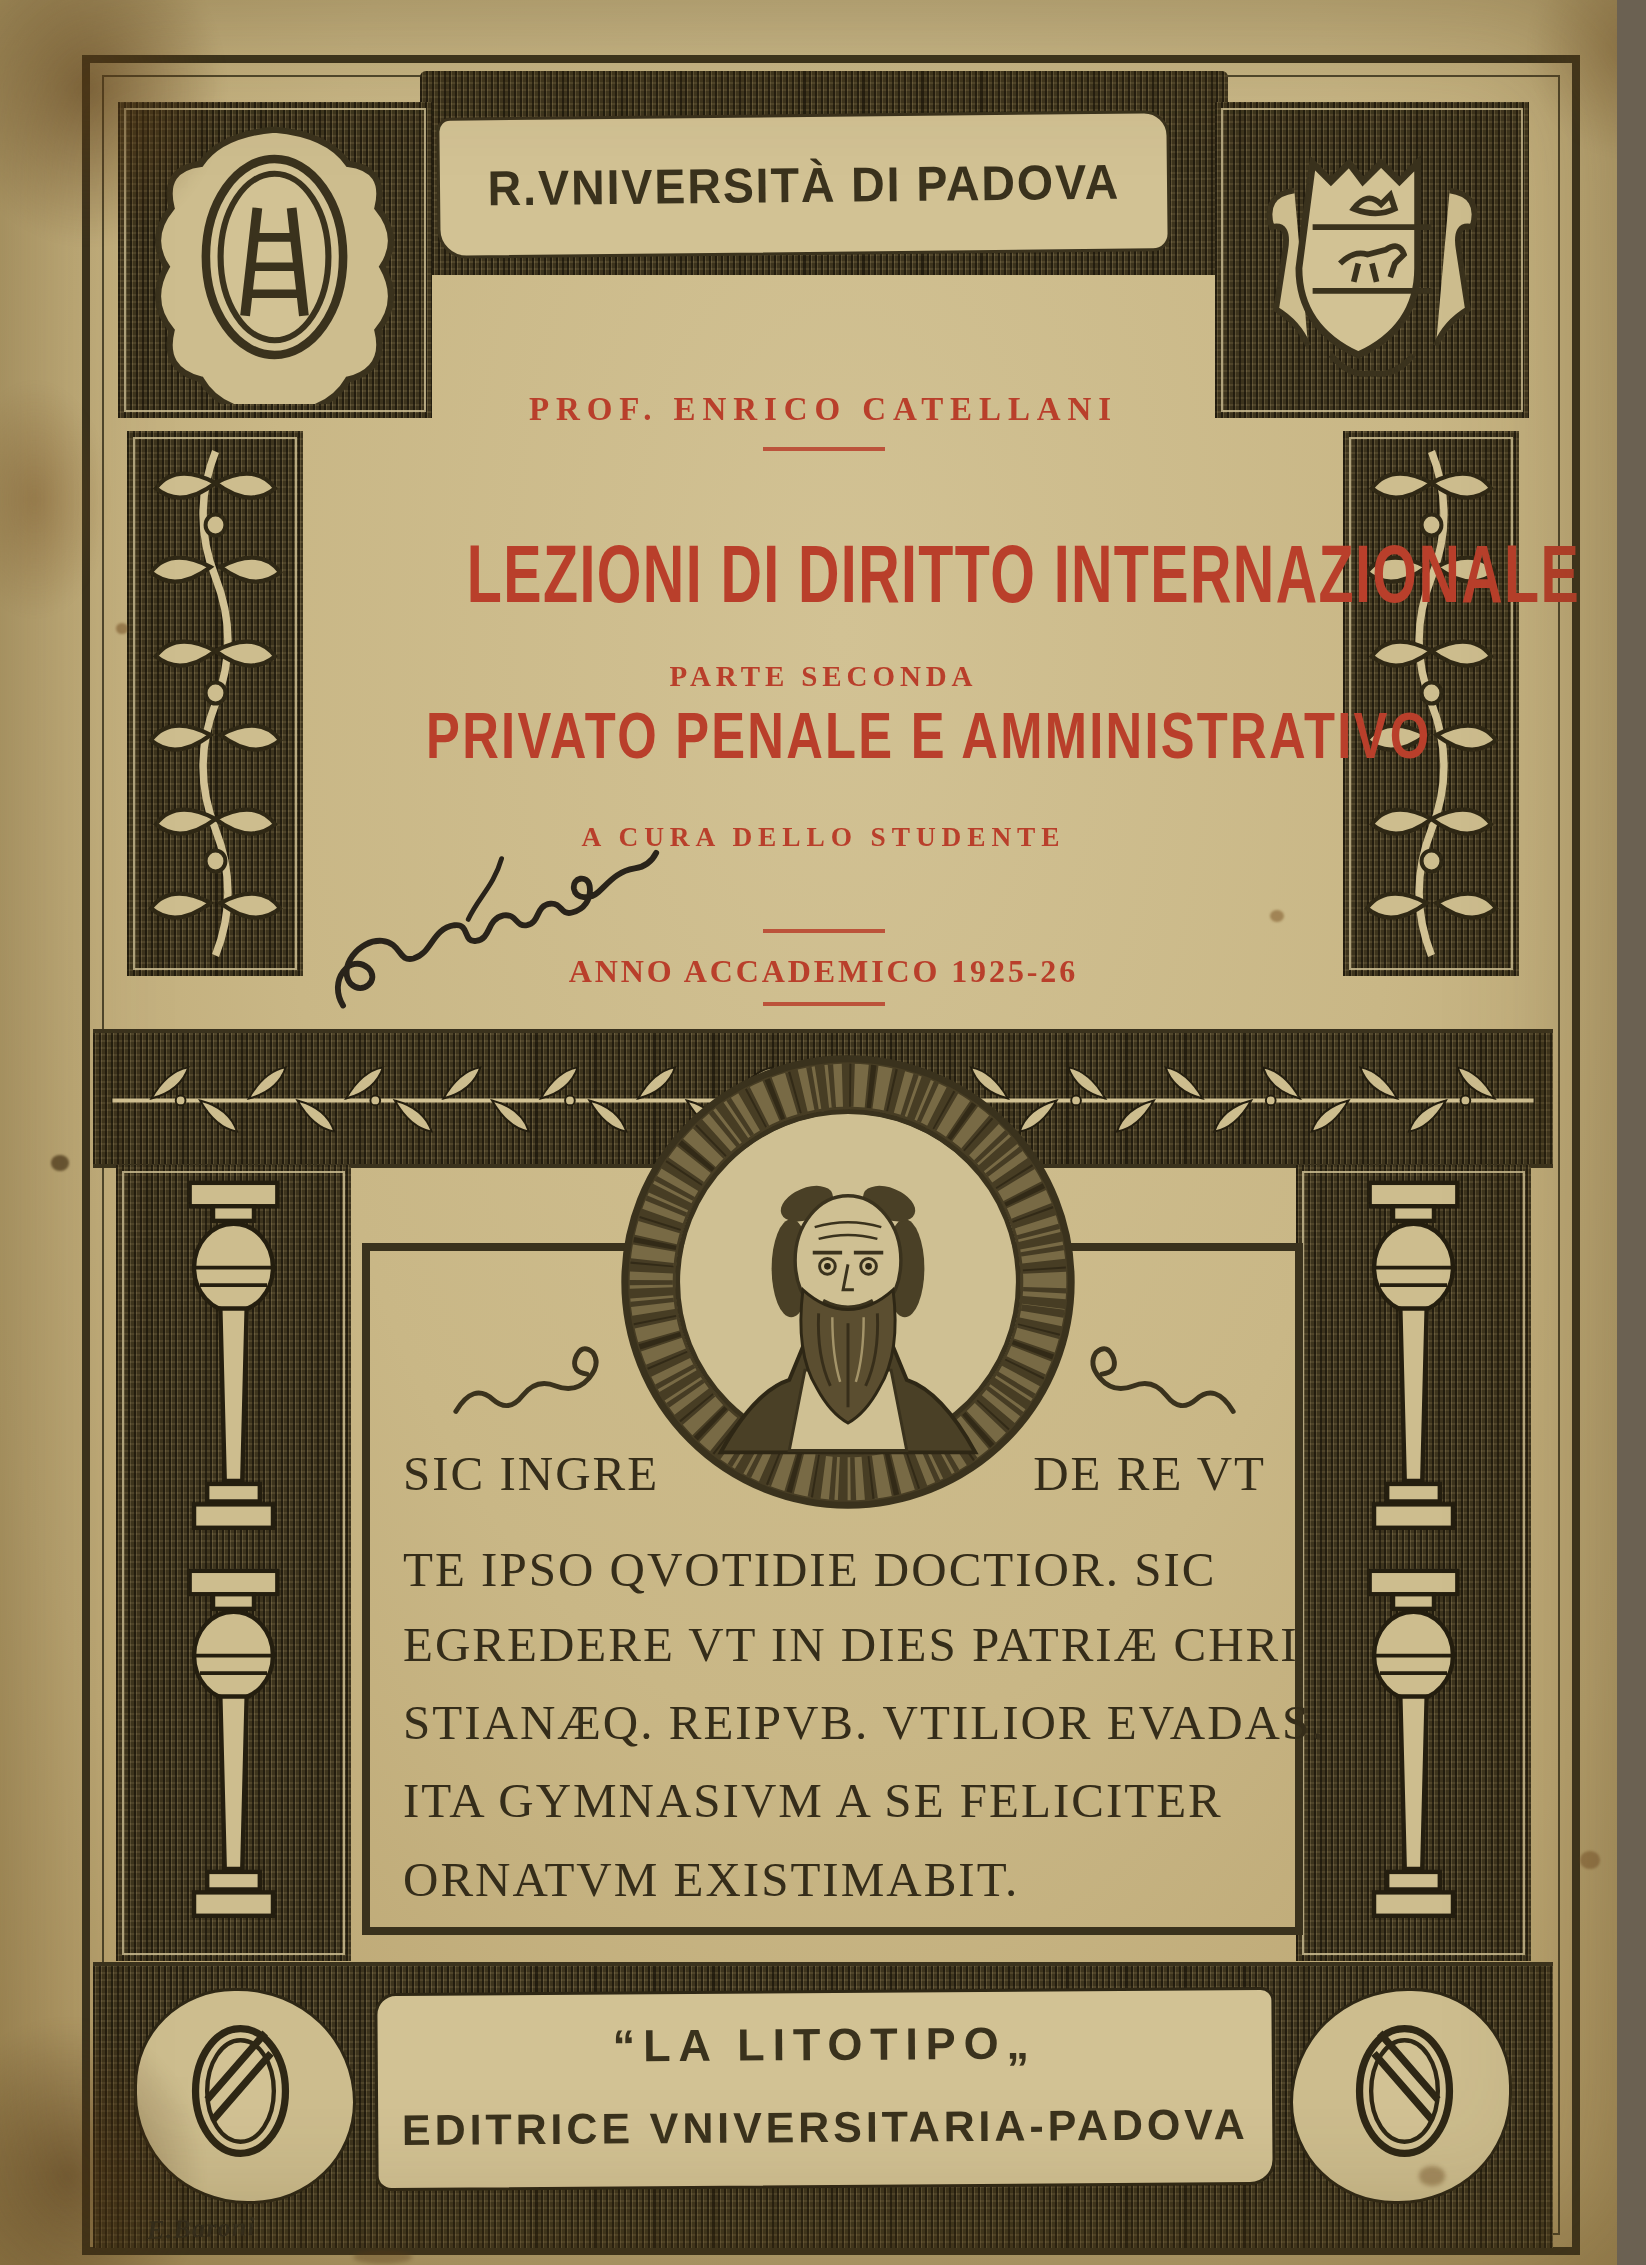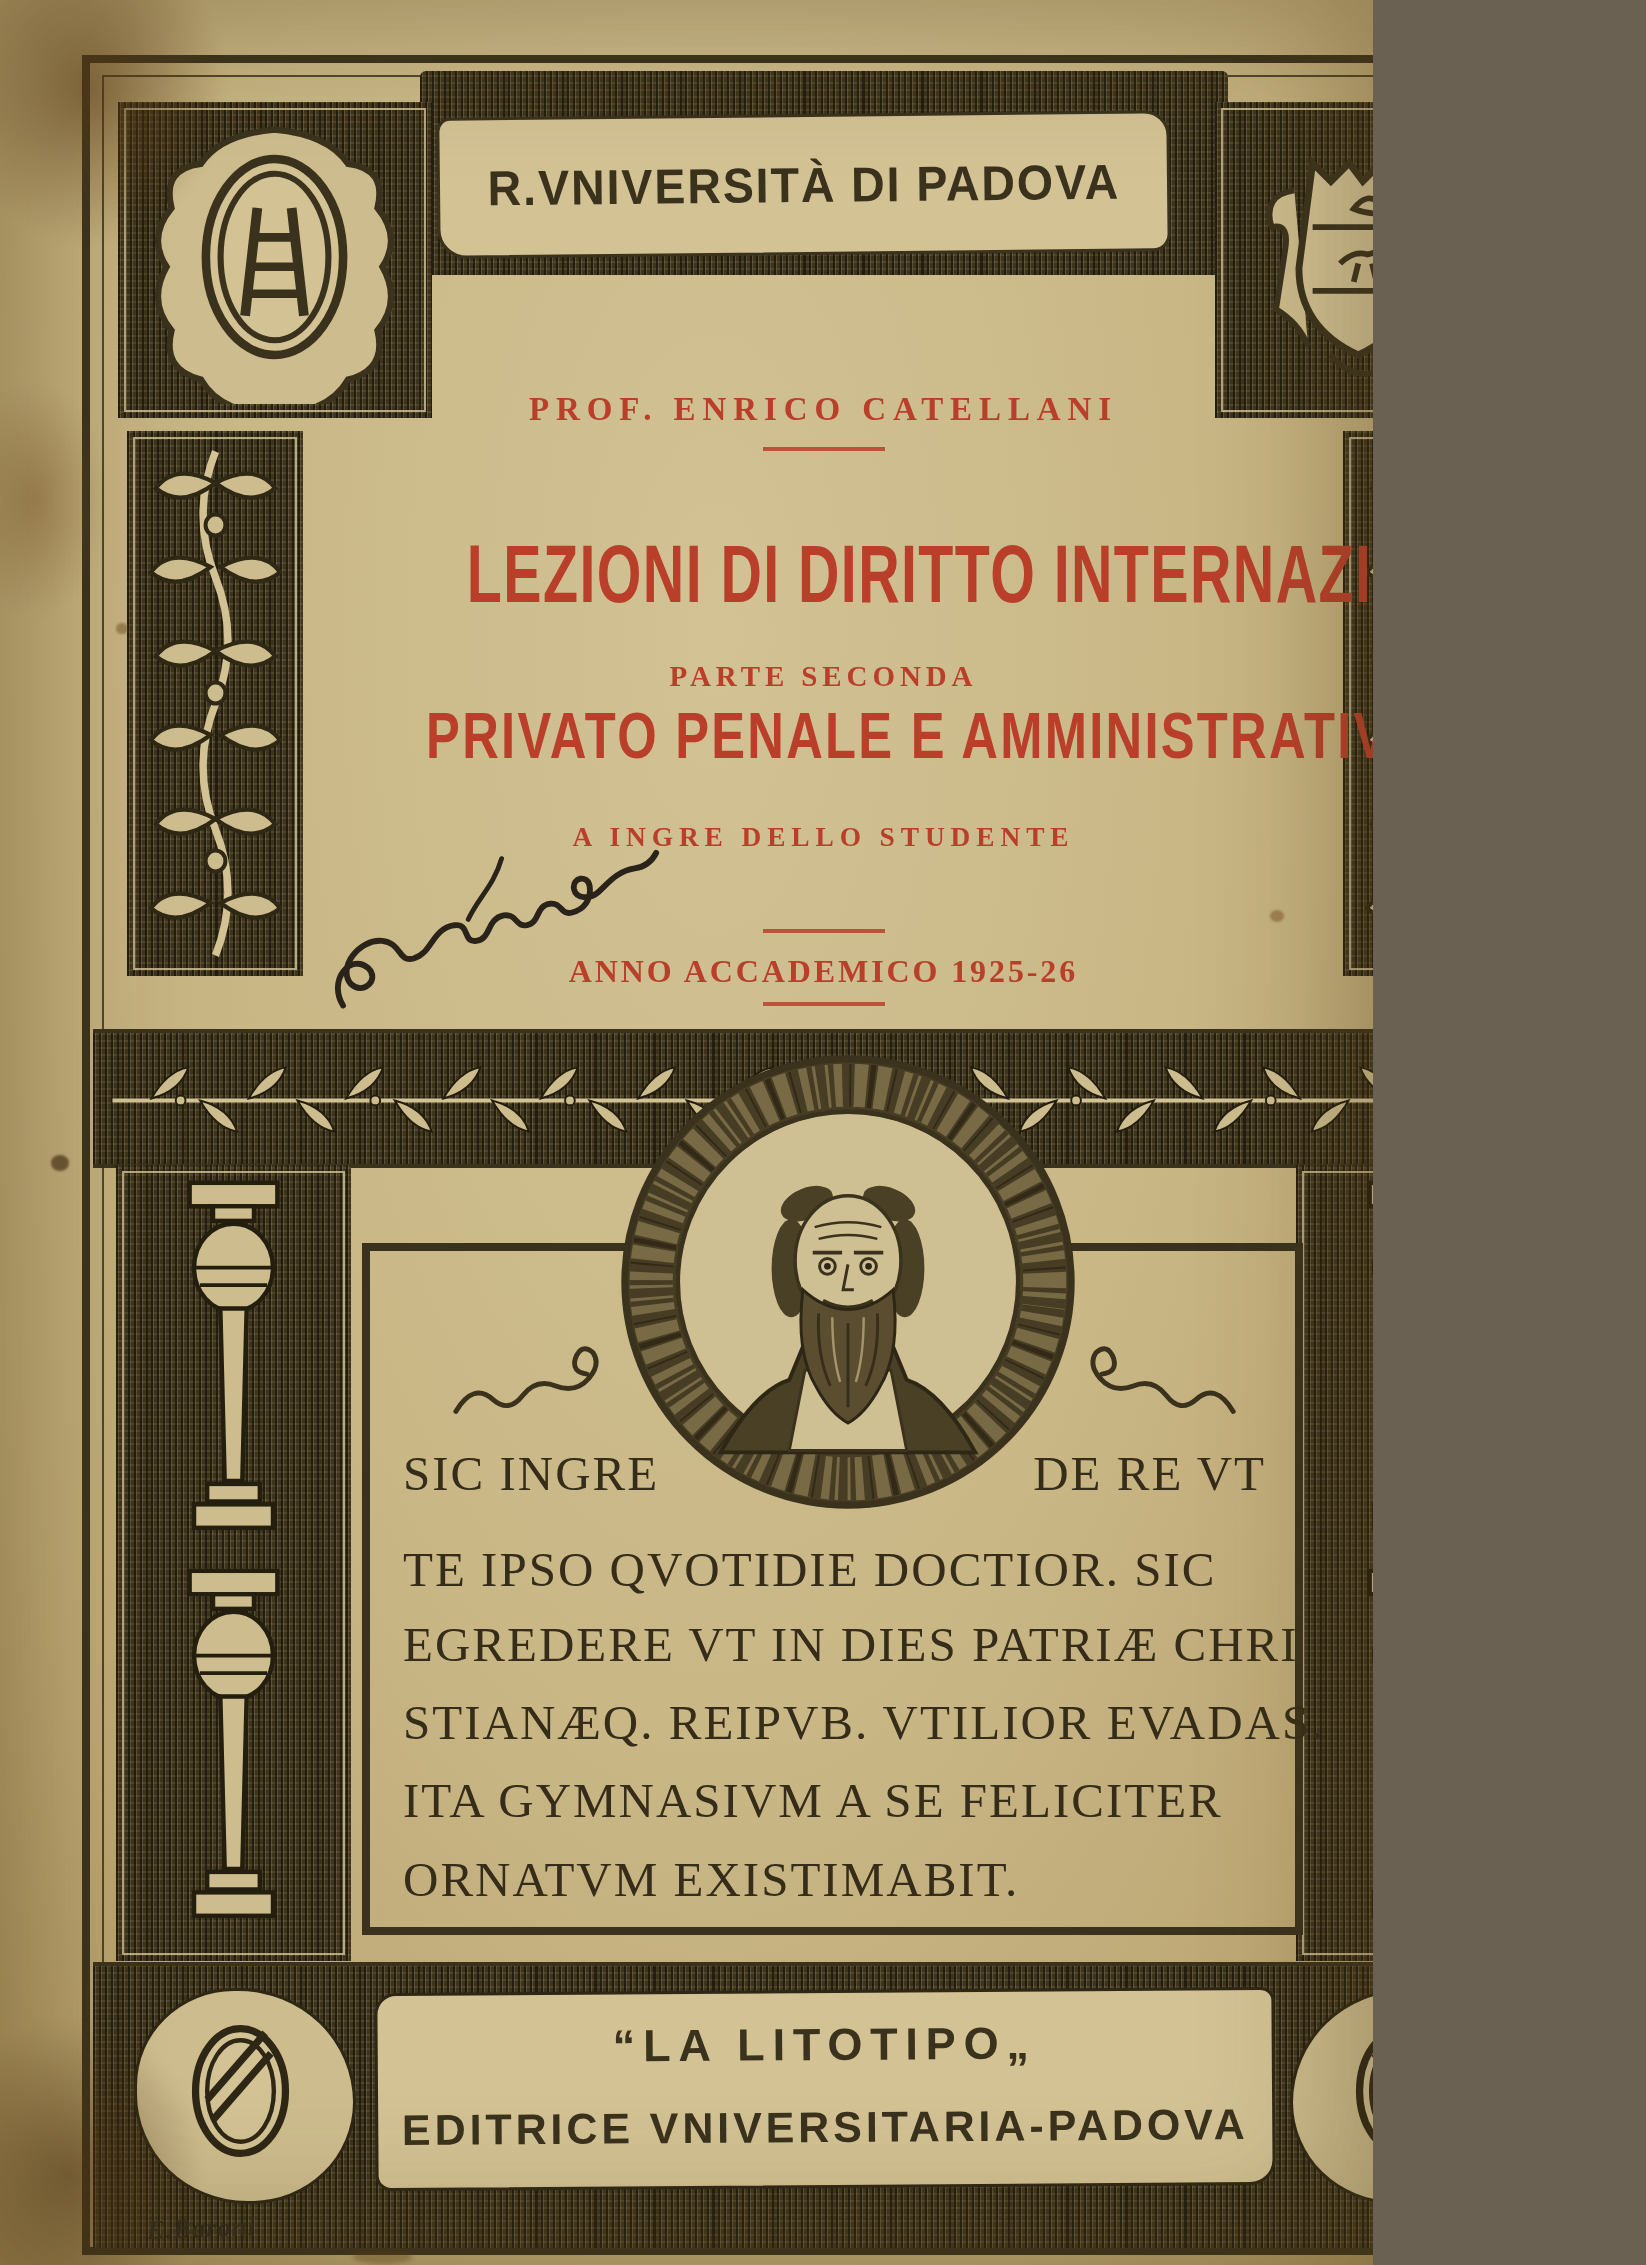--- a/index.html
+++ b/index.html
@@ -1,16 +1,16 @@
 <!DOCTYPE html>
 <html><head>
 <meta charset="utf-8">
 <style>
   html,body{margin:0;padding:0;background:#6b6152;}
-  .cover{position:relative;width:1373px;height:2265px;overflow:hidden;
+  .cover{position:relative;width:1617px;height:2265px;overflow:hidden;
     font-family:"Liberation Serif",serif;
     background:
       radial-gradient(ellipse at 52% 28%, #d2c294 0%, #c9b786 48%, #bda875 78%, #a9905c 100%);
   }
   .vignette{position:absolute;inset:0;pointer-events:none;z-index:40;
     box-shadow:inset 0 0 137px 23.5px rgba(82,60,22,.38);}
   
   .frame-outer{position:absolute;left:82px;top:55px;width:1482px;height:2184px;
     border:8.8px solid #3a321d;}
   .frame-inner{position:absolute;left:11.8px;top:11.8px;right:11.8px;bottom:11.8px;
@@ -131,21 +131,21 @@
 
   <div class="cline serifcaps red" style="top:392px;font-size:33px;letter-spacing:6.9px;">PROF. ENRICO CATELLANI</div>
   <div class="rule-red" style="top:447px;"></div>
 
   <div class="cline sanscaps red" style="top:531px;font-size:82px;letter-spacing:2px;transform:scaleX(.70);white-space:nowrap;">LEZIONI DI DIRITTO INTERNAZIONALE</div>
 
   <div class="cline serifcaps red" style="top:661px;font-size:29px;letter-spacing:4.9px;">PARTE SECONDA</div>
 
   <div class="cline sanscaps red" style="top:702px;font-size:65px;letter-spacing:2.9px;transform:scaleX(.78);white-space:nowrap;">PRIVATO PENALE E AMMINISTRATIVO</div>
 
-  <div class="cline serifcaps red" style="top:823px;font-size:27.4px;letter-spacing:5.9px;">A INGRE DELLO STUDENTE</div>
+  <div class="cline serifcaps red" style="top:823px;font-size:27.4px;letter-spacing:5.9px;">A CURA DELLO STUDENTE</div>
 
   <div class="rule-red" style="top:929px;"></div>
   <div class="cline serifcaps red" style="top:955px;font-size:32px;letter-spacing:2.9px;">ANNO ACCADEMICO 1925-26</div>
   <div class="rule-red" style="top:1002px;"></div>
 
   <svg viewBox="0 0 420 280" style="position:absolute;left:321px;top:753px;width:412px;height:274px;z-index:30;">
     <path d="M22,258 c-16,-26 8,-54 26,-38 c12,12 -6,28 -18,16 c-14,-16 8,-46 32,-44 c20,2 16,22 32,18 c20,-6 18,-30 42,-34 c16,-2 8,18 22,16 c16,-2 10,-22 28,-26 c14,-2 12,12 24,10 c14,-3 8,-20 24,-22 c12,-1 10,12 22,9 c12,-3 20,-13 18,-27 c-2,-12 -18,-9 -16,3 c2,10 16,11 25,3 c11,-10 19,-21 37,-24 c12,-2 18,-8 22,-16" fill="none" stroke="#29231a" stroke-width="6" stroke-linecap="round"></path>
     <path d="M150,170 c10,-22 26,-34 34,-62" fill="none" stroke="#29231a" stroke-width="5" stroke-linecap="round"></path>
   </svg>
 

